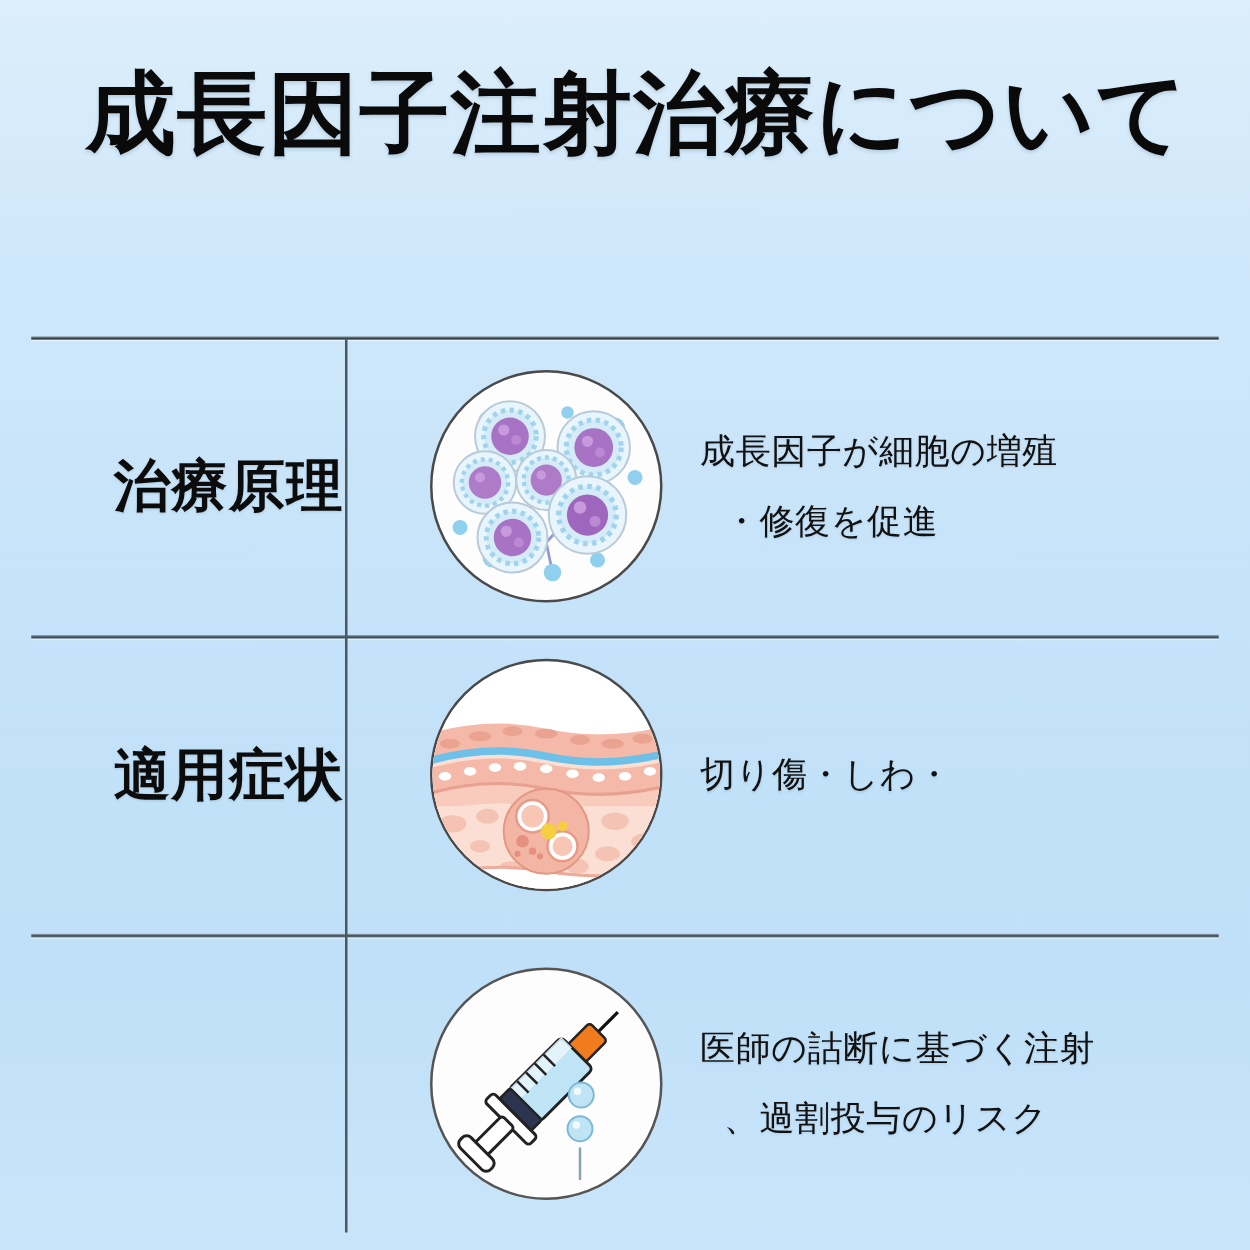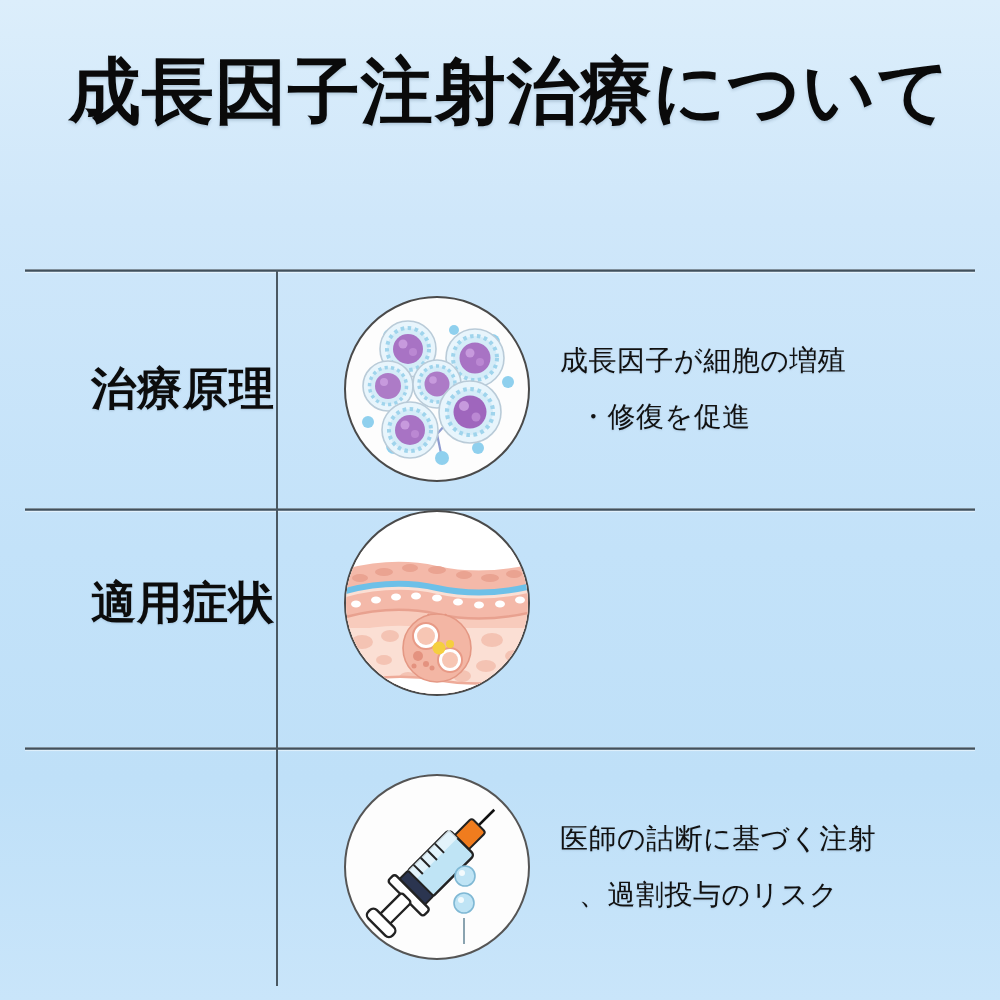--- a/index.html
+++ b/index.html
@@ -58,21 +58,21 @@
     background: #4a5862;
   }
 
   
   .row {
     position: absolute;
     left: 0;
     width: 1000px;
   }
   .row.row1 { top: 270px; height: 238px; }
-  .row.row2 { top: 484px; height: 238px; }
+  .row.row2 { top: 501px; height: 238px; }
   .row.row3 { top: 748px; height: 238px; }
 
   .row-label {
     position: absolute;
     left: 0;
     top: 0;
     width: 276px;
     height: 100%;
     display: flex;
     align-items: center;
@@ -262,20 +262,21 @@
             <circle cx="76" cy="148" r="5"></circle>
             <circle cx="84" cy="156" r="3"></circle>
             <circle cx="72" cy="158" r="2.5"></circle>
             <circle cx="90" cy="160" r="2.5"></circle>
           </g>
         </g>
       </svg>
     </div>
 
     <div class="row-desc">
+      <span class="l1">切り傷・しわ・</span>
     </div>
   </div>
 
   <div class="row row3">
 
     <div class="row-icon">
       <svg class="icon-svg" viewBox="0 0 190 190" xmlns="http://www.w3.org/2000/svg">
         <circle cx="95" cy="95" r="92" fill="#fdfdfd" stroke="#555555" stroke-width="2"></circle>
         <g transform="rotate(-45 95 95)">
           <line x1="152" y1="95" x2="176" y2="95" stroke="#111111" stroke-width="2.6"></line>

